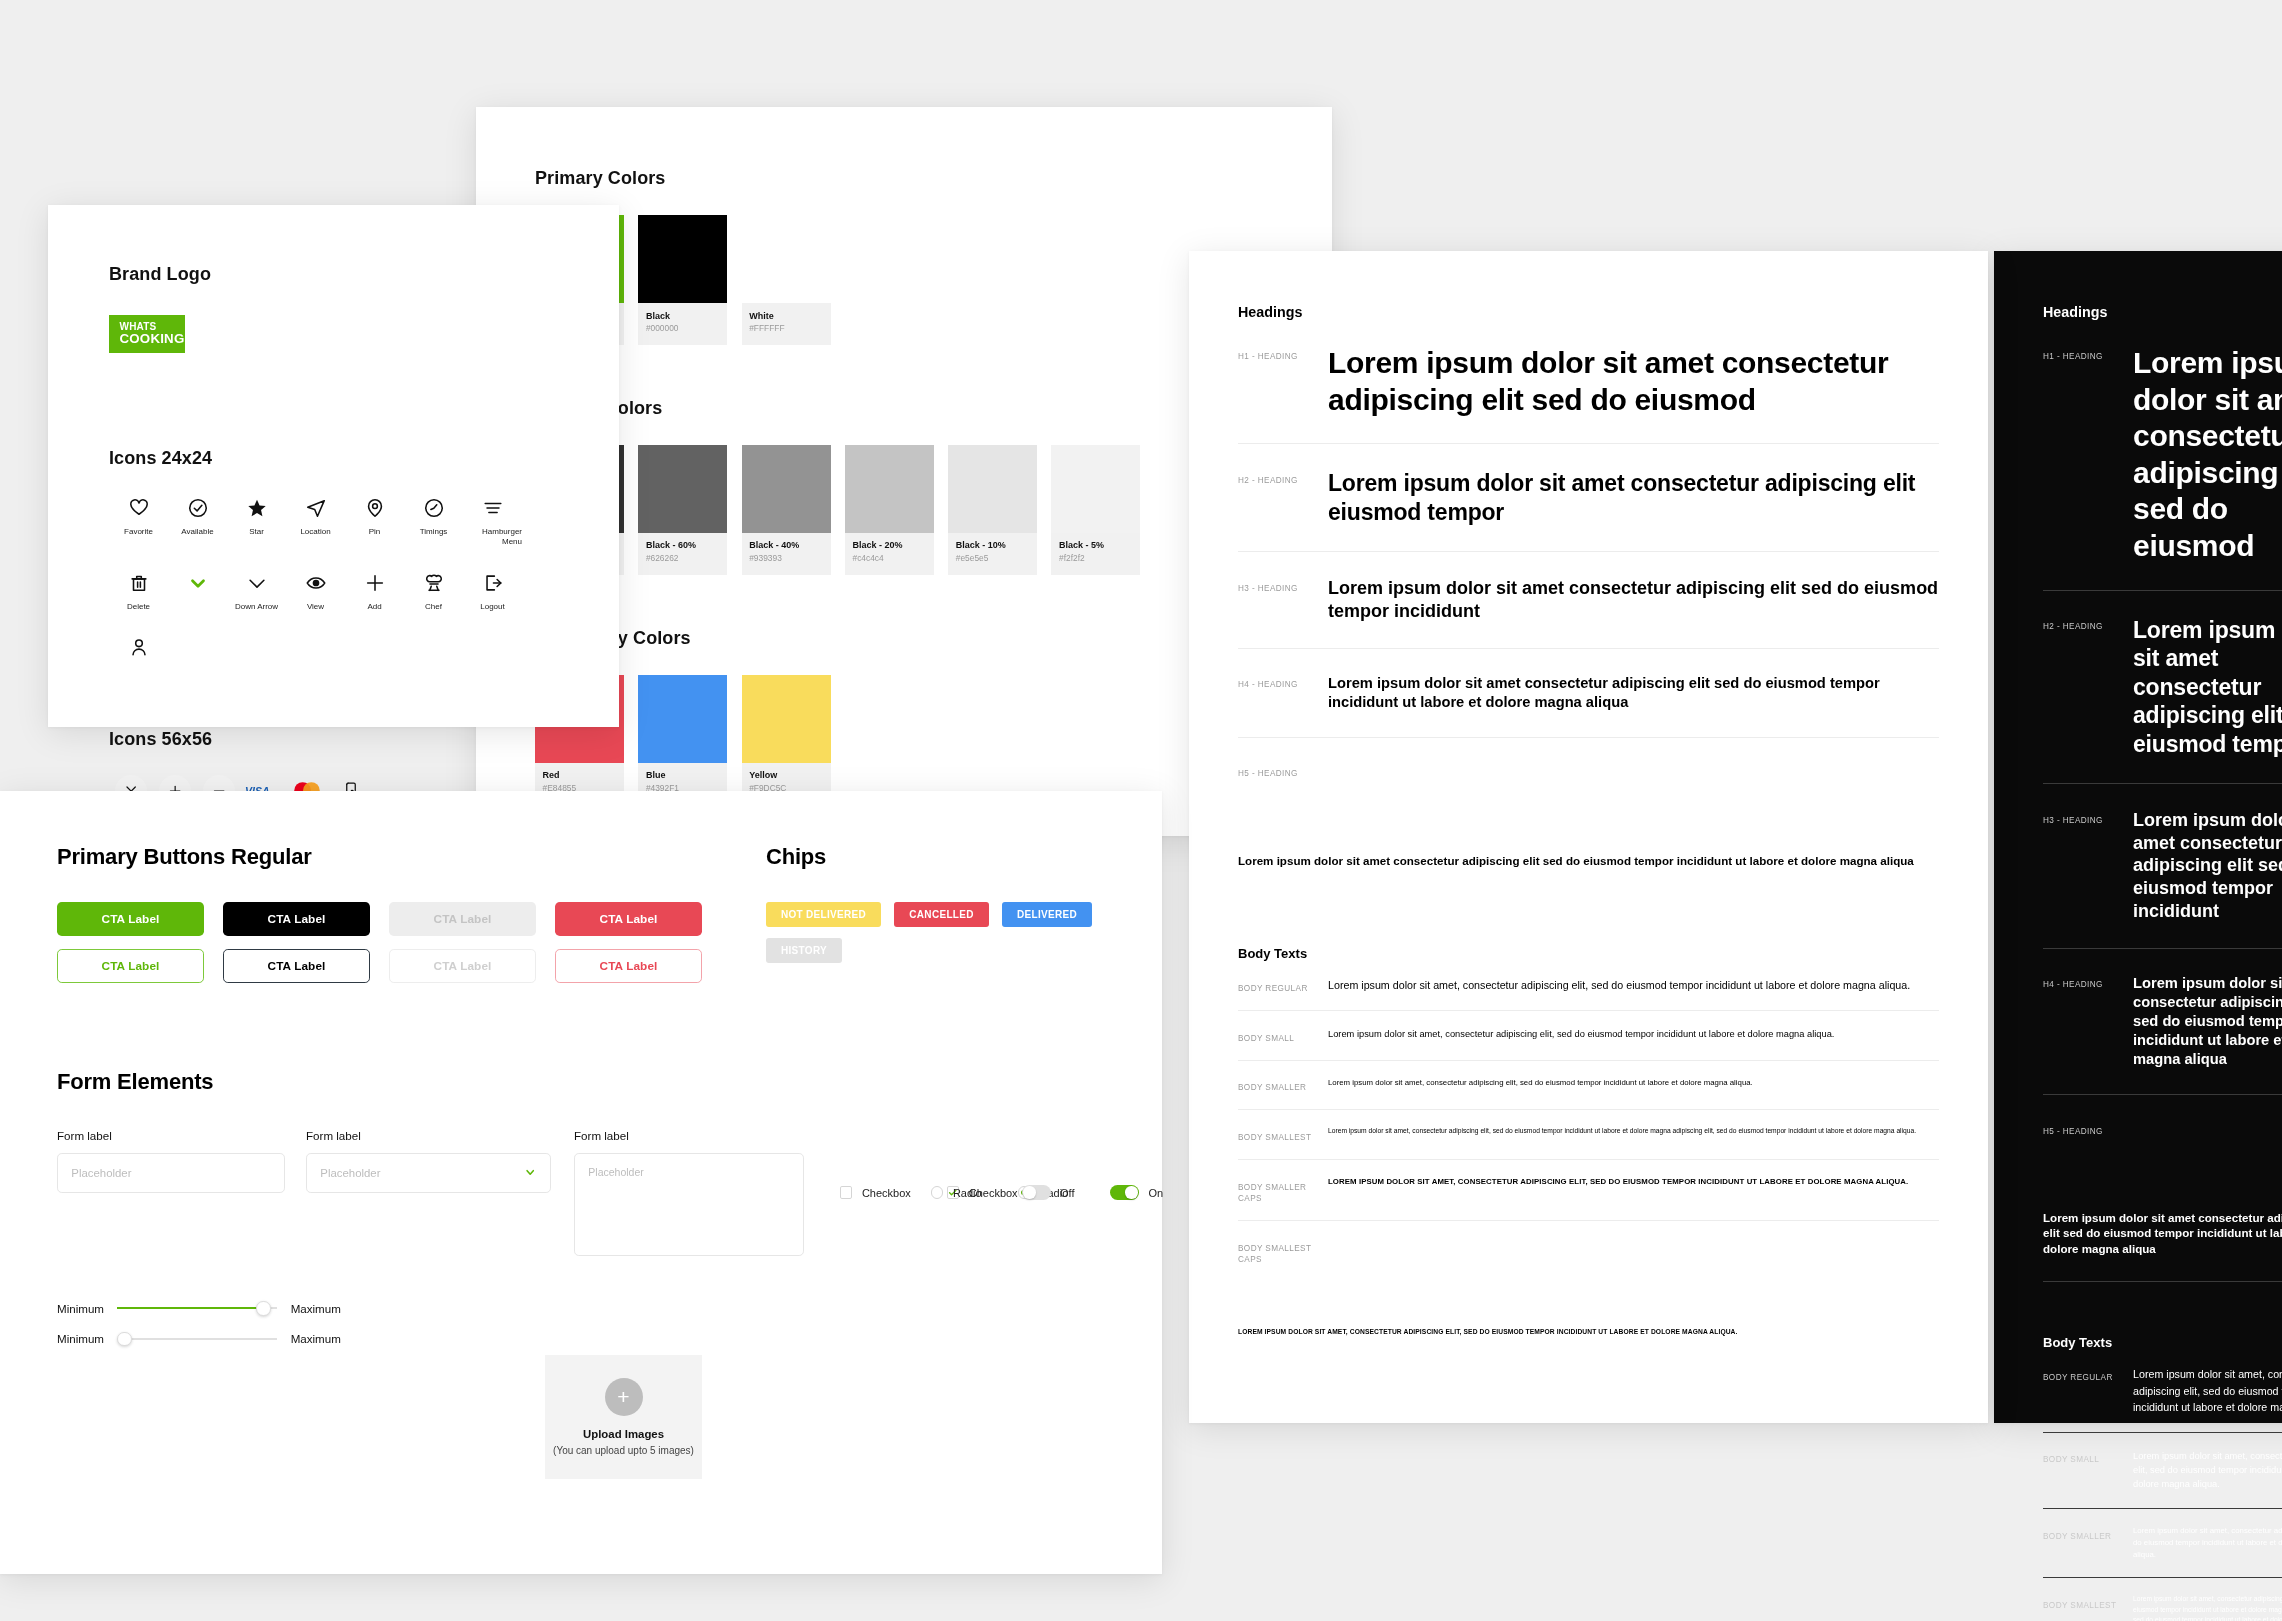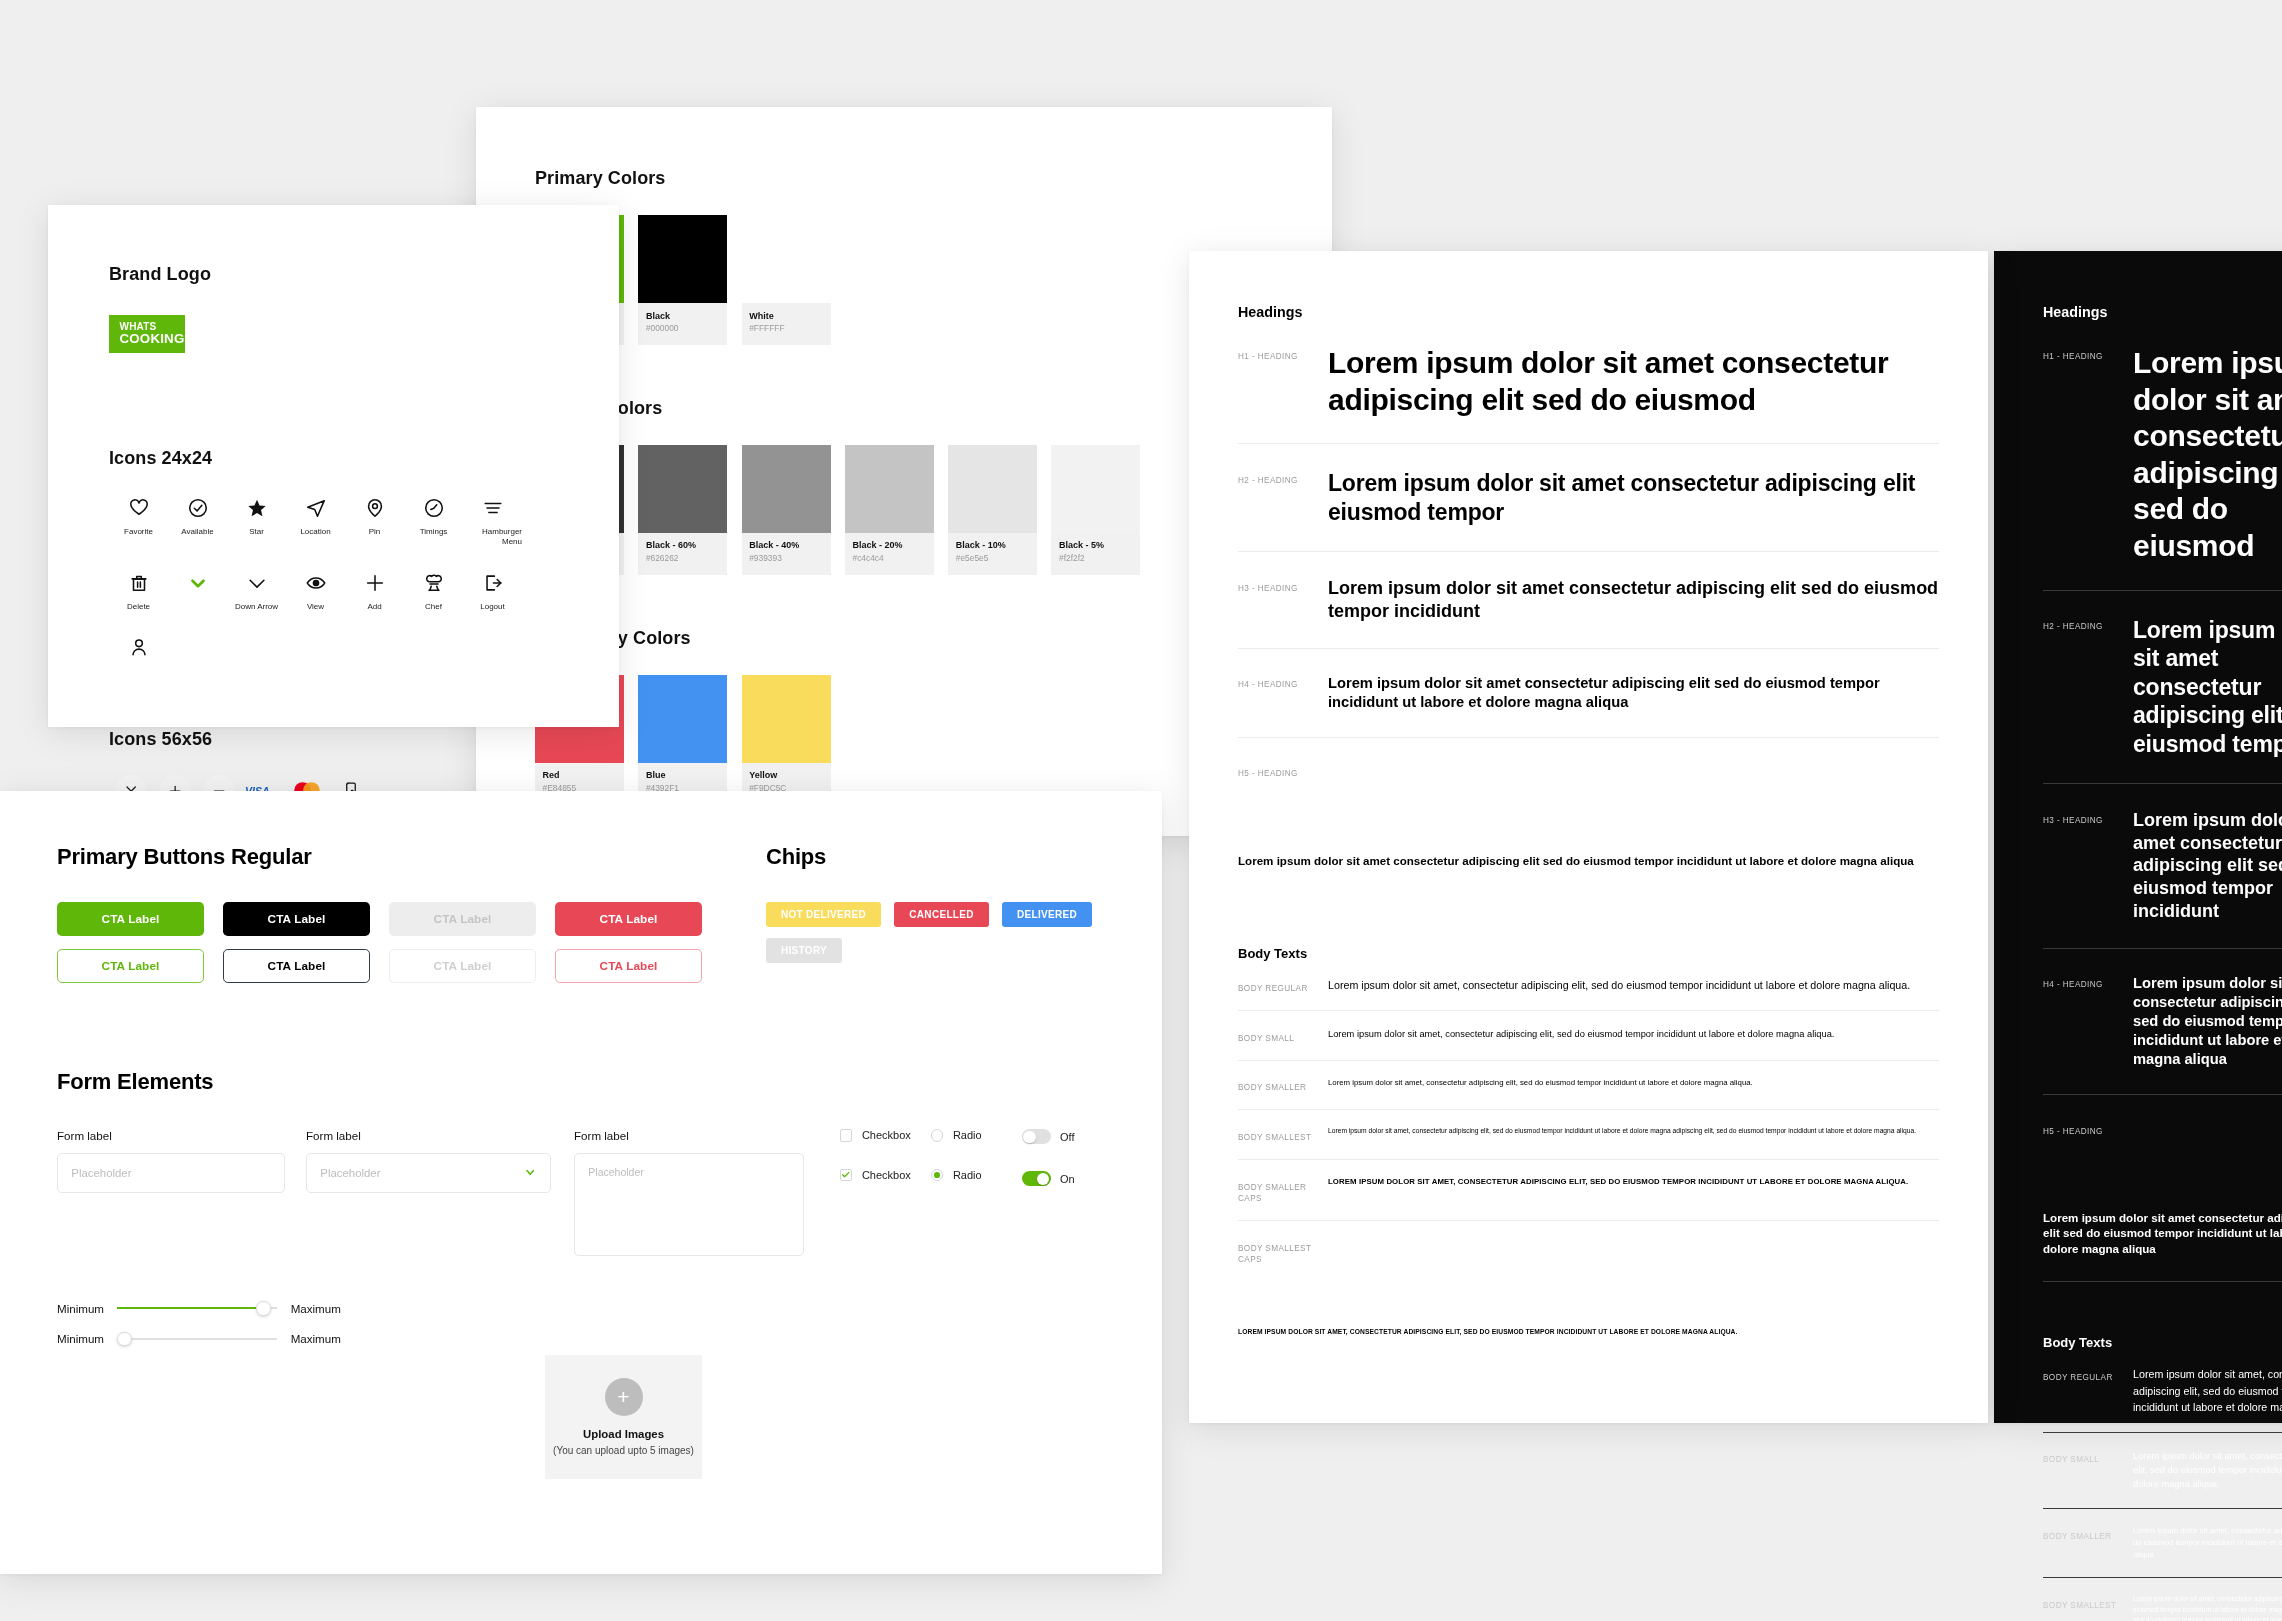--- a/index.html
+++ b/index.html
@@ -140,21 +140,21 @@
   .slider-row { display: flex; align-items: center; gap: 13.3px; font-size: 11.6px; color: #111; }
   .track { position: relative; width: 160px; height: 13.3px; display: flex; align-items: center; }
   .track .rail { position: absolute; left: 0; right: 0; height: 1.9px; background: #e0e0e0; }
   .track .fill { position: absolute; left: 0; height: 1.9px; background: #5fb709; }
   .knob {
     position: absolute; width: 14.3px; height: 14.3px; border-radius: 50%;
     background: #fff; border: 1px solid #dcdcdc; box-shadow: 0 1px 2.9px rgba(0,0,0,.16);
   }
 
   .ctrl-area { display: flex; gap: 0; margin-left: 36px; }
-  .ctrl-col { width: 91px; display: flex; flex-direction: column; gap: 27px; }
+  .ctrl-col { width: 91px; display: flex; flex-direction: row; gap: 36px; }
   .ctrl-item { display: flex; align-items: center; gap: 9.5px; font-size: 11px; color: #222; }
   .cbox { width: 12.4px; height: 12.4px; border: 1px solid #d5d5d5; border-radius: 1.9px; display:flex; align-items:center; justify-content:center; }
   .cbox svg { width: 9.5px; height: 9.5px; }
   .rdo { width: 12.4px; height: 12.4px; border: 1px solid #d5d5d5; border-radius: 50%; display:flex; align-items:center; justify-content:center; }
   .rdo .dot { width: 5.7px; height: 5.7px; border-radius: 50%; background: #5fb709; }
   .tgl { width: 28.5px; height: 15px; border-radius: 8.6px; position: relative; }
   .tgl.off { background: #e0e0e0; }
   .tgl.on { background: #5fb709; }
   .tgl .thumb { position: absolute; top: 1.4px; width: 12.4px; height: 12.4px; border-radius: 50%; background: #fff; box-shadow: 0 1px 1.9px rgba(0,0,0,.2); }
   .tgl.off .thumb { left: 1.4px; }

